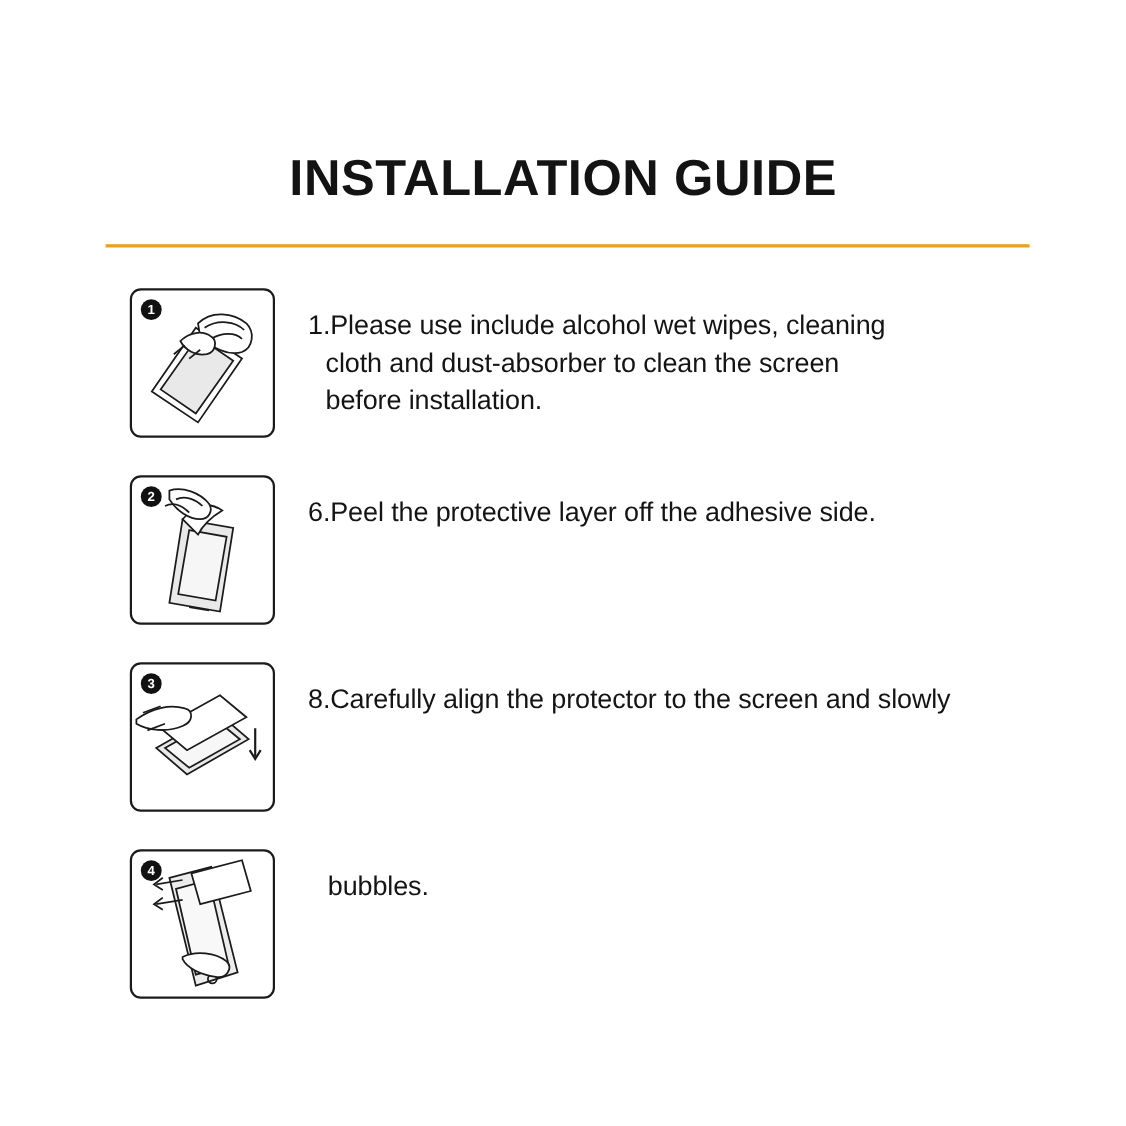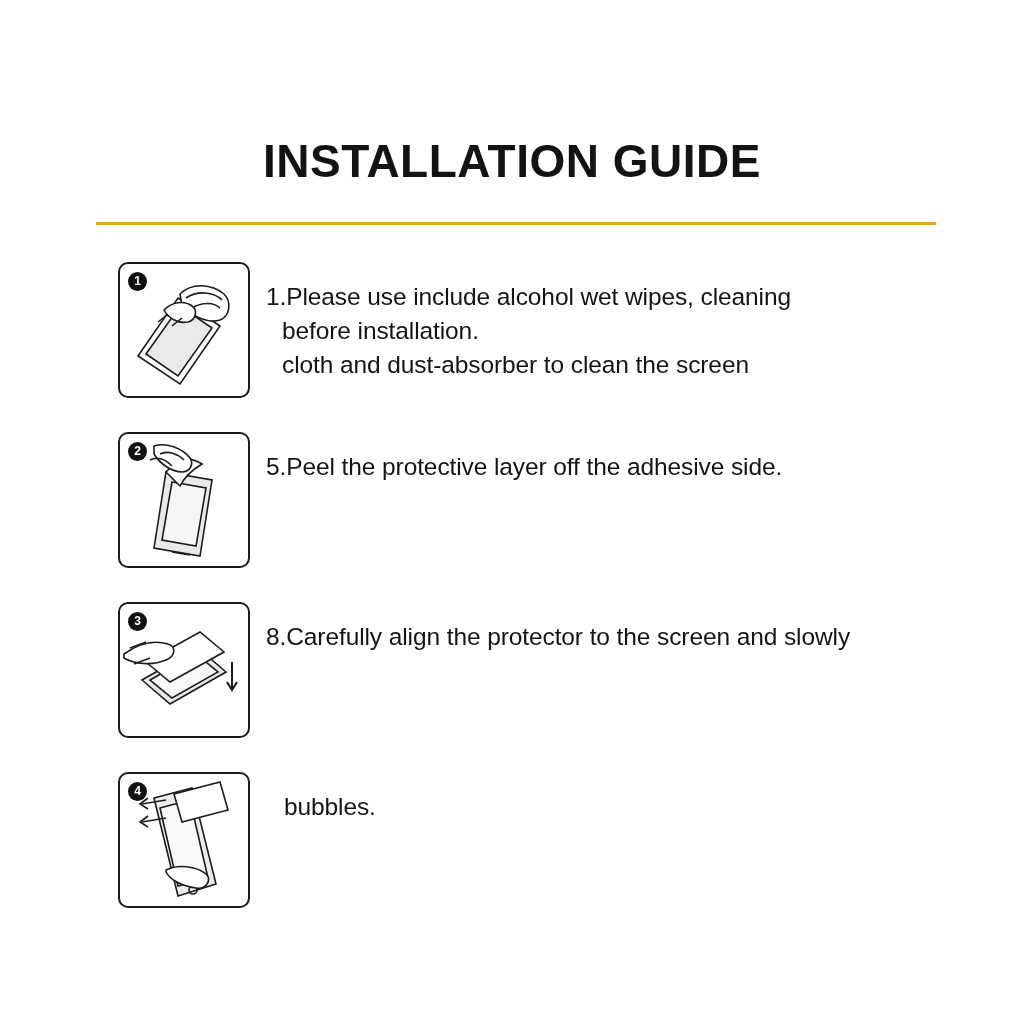--- a/index.html
+++ b/index.html
@@ -79,21 +79,21 @@
     z-index: 5;
   }
   .art {
     position: absolute;
     left: 0;
     top: 0;
     width: 128px;
     height: 132px;
   }
   .step-text {
-    margin-left: 16px;
+    margin-left: 30px;
     padding-top: 18px;
     font-size: 24.5px;
     line-height: 1.38;
     color: #141414;
     max-width: 676px;
     letter-spacing: -0.1px;
   }
   .step-text .indent2 {
     display: block;
     padding-left: 18px;
@@ -127,22 +127,22 @@
             <path d="M72 44 C82 38, 94 38, 100 44"></path>
 
             <path d="M44 46 C52 38, 64 36, 72 42 C78 46, 76 56, 68 58 C58 60, 48 54, 44 46 Z" fill="#ffffff"></path>
             <path d="M52 62 L62 54"></path>
             <path d="M38 58 L48 50"></path>
           </g>
         </svg>
       </div>
       <div class="step-text">
         <span>1.Please use include alcohol wet wipes, cleaning</span>
+        <span class="indent1">cloth and dust-absorber to clean the screen</span>
         <span class="indent1">before installation.</span>
-        <span class="indent1">cloth and dust-absorber to clean the screen</span>
       </div>
     </div>
 
     <div class="step">
       <div class="thumb">
         <div class="badge">2</div>
         <svg class="art" viewBox="0 0 128 132">
           <g fill="none" stroke="#1b1b1b" stroke-width="1.6">
 
             <path d="M46 38 L92 46 L80 122 L34 114 Z" fill="#e9e9e9"></path>
@@ -152,21 +152,21 @@
 
             <path d="M34 12 C46 8, 62 14, 70 24 C74 30, 70 38, 62 38 C52 38, 40 30, 34 20 Z" fill="#ffffff"></path>
             <path d="M40 20 C48 16, 58 20, 64 26"></path>
             <path d="M30 26 C38 22, 46 26, 52 32"></path>
 
             <path d="M52 118 L70 121"></path>
           </g>
         </svg>
       </div>
       <div class="step-text">
-        <span>5.Peel the protective layer off the adhesive side.</span>
+        <span>6.Peel the protective layer off the adhesive side.</span>
       </div>
     </div>
 
     <div class="step">
       <div class="thumb">
         <div class="badge">3</div>
         <svg class="art" viewBox="0 0 128 132">
           <g fill="none" stroke="#1b1b1b" stroke-width="1.6">
 
             <path d="M22 76 L78 44 L106 68 L50 100 Z" fill="#e9e9e9"></path>

